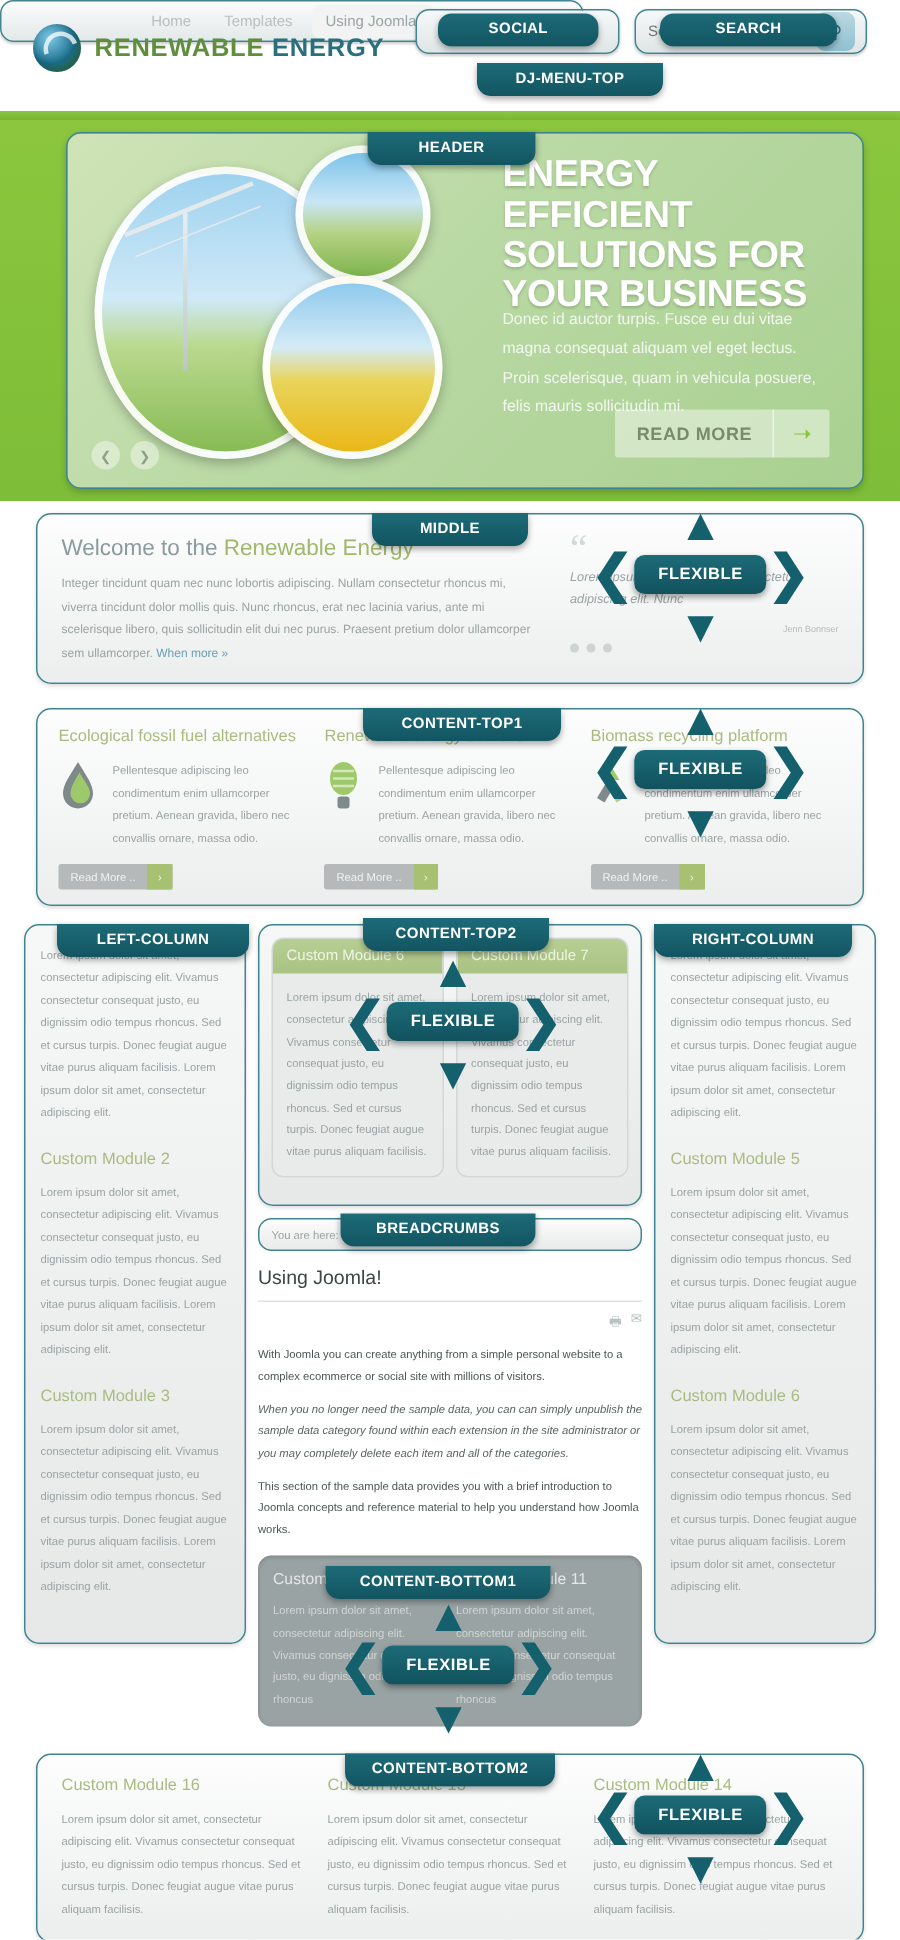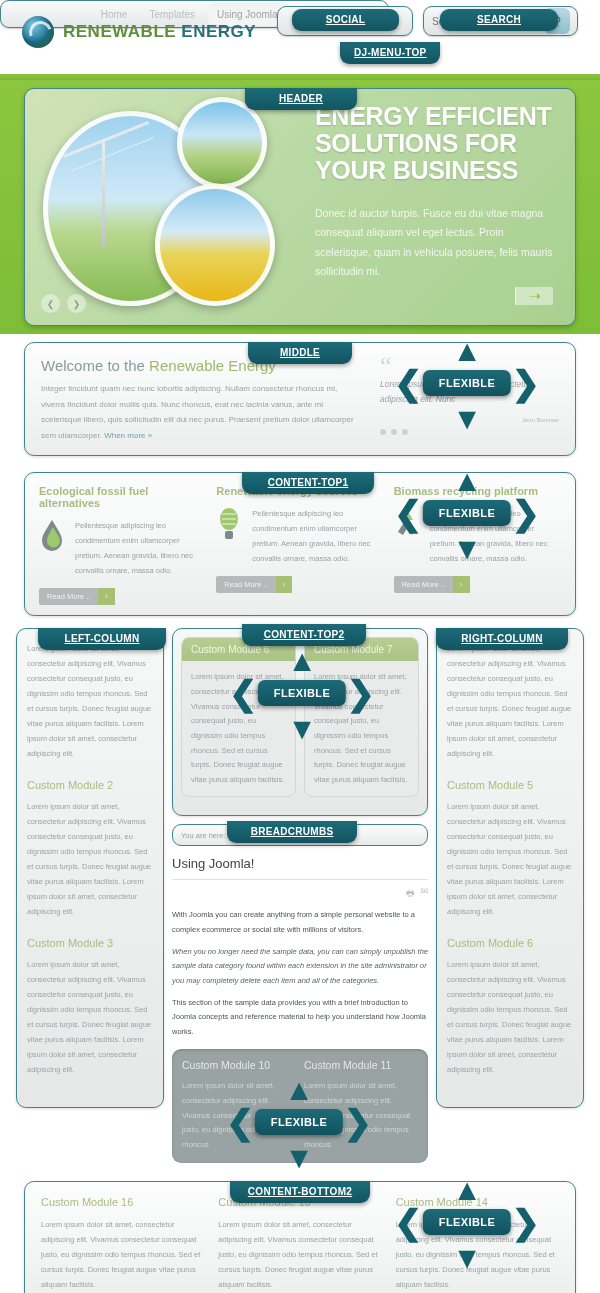--- a/index.html
+++ b/index.html
@@ -18,21 +18,20 @@
     color:#fff;
     font-weight:bold;
     font-size:10px;
     letter-spacing:.3px;
     padding:5px 14px 6px;
     border-radius:0 0 9px 9px;
     box-shadow:0 2px 4px rgba(0,0,0,.35);
     white-space:nowrap;
     z-index:60;
     text-align:center;
-    text-decoration:underline;
   }
   .ov-label.sq{border-radius:9px;}
 
   
   .flex-widget{position:absolute;z-index:65;width:150px;height:86px;}
   .flex-badge{
     position:absolute;left:50%;top:50%;transform:translate(-50%,-50%);
     background:linear-gradient(to bottom,#1d6b78,#11525e);
     color:#fff;font-weight:bold;font-size:11px;letter-spacing:.4px;
     padding:7px 16px;border-radius:7px;
@@ -78,21 +77,21 @@
   .menu-item{font-size:10px;color:#b7bfbf;padding:6px 9px;border-radius:6px;white-space:nowrap;}
   .menu-item.active{background:#f2f4f4;color:#9aa3a3;}
 
   .green-bar{height:6px;background:linear-gradient(to bottom,#8cc63f,#78b634);}
 
   
   .hero-wrap{height:254px;background:linear-gradient(to bottom,#8cc63f 0%,#7dbd37 100%);
     padding:8px 24px;position:relative;}
   .hero{height:238px;border:1px solid #3f8490;border-radius:10px;position:relative;overflow:hidden;
     background:linear-gradient(135deg,#cfe3b7 0%,#b9d9a4 45%,#a9d090 100%);
-    box-shadow:0 2px 5px rgba(0,0,0,.2);}
+    box-shadow:0 2px 5px rgba(0,0,0,.2);margin-left:20px;}
   .circ{position:absolute;border-radius:50%;border:5px solid rgba(255,255,255,.92);
     box-shadow:0 3px 8px rgba(0,0,0,.25);overflow:hidden;}
   .c1{left:18px;top:22px;width:175px;height:195px;
     background:linear-gradient(to bottom,#9fd2ef 0%,#cfe9f7 45%,#b9d98e 62%,#87bb54 100%);}
   .c1:before{content:"";position:absolute;left:54px;top:26px;width:3px;height:105px;
     background:linear-gradient(to bottom,#e8eef0,#bcc6c9);}
   .c1:after{content:"";position:absolute;left:12px;top:22px;width:92px;height:3px;
     background:#e4eaec;transform:rotate(-22deg);box-shadow:0 16px 0 -1px #e4eaec;}
   .c2{left:152px;top:8px;width:90px;height:92px;
     background:linear-gradient(to bottom,#7dc3ea 0%,#c9e6f5 40%,#b5d285 65%,#7fb44e 100%);}
@@ -128,21 +127,21 @@
   .mid-right{width:185px;position:relative;padding-left:6px;}
   .quote-mark{font-size:26px;color:#d2d7d7;line-height:.7;font-family:"Liberation Serif",serif;}
   .quote-txt{font-style:italic;font-size:8.5px;color:#9aa3a3;line-height:1.75;margin-top:2px;}
   .quote-author{font-size:6px;color:#b4bbbb;text-align:right;margin-top:10px;}
   .dots{display:flex;gap:5px;margin-top:6px;}
   .dots i{width:6px;height:6px;border-radius:50%;background:#cdd3d3;}
 
   
   .ct1{display:flex;padding:12px 14px 10px;gap:10px;}
   .ct1 .col{flex:1;}
-  .ct1 h3{font-size:11px;font-weight:bold;color:#a9bc7f;margin-bottom:9px;}
+  .ct1 h3{font-size:11px;font-weight:normal;color:#a9bc7f;margin-bottom:9px;}
   .ct1 .row{display:flex;gap:8px;}
   .ct1 .ico{width:28px;height:40px;flex:none;display:flex;align-items:flex-start;}
   .ct1 p{font-size:7.5px;color:#9aa3a3;line-height:2;}
   .rm{display:inline-flex;margin-top:10px;background:#b5b9b9;border-radius:2px;align-items:center;}
   .rm span{font-size:7.5px;color:#f0f2f2;padding:4px 8px;}
   .rm i{font-style:normal;background:#a7c071;color:#eef3e3;font-size:7.5px;padding:4px 7px;}
 
   
   .zone{display:flex;gap:8px;padding:4px 16px 10px;background:#fff;align-items:flex-start;}
   .colpanel{border:1px solid #3f8490;border-radius:10px;
@@ -204,33 +203,34 @@
     <button class="search-btn">⚲</button>
   </div>
   <div class="ov-label sq" style="left:440px;top:9px;width:118px;">SEARCH</div>
 
   <div id="menu-module">
     <div class="menu-item">Home</div>
     <div class="menu-item">Templates</div>
     <div class="menu-item active">Using Joomla!</div>
     <div class="menu-item">RTL Languages</div>
   </div>
-  <div class="ov-label" style="left:340px;top:42px;width:100px;">DJ-MENU-TOP</div>
+  <div class="ov-label" style="left:318px;top:42px;width:124px;">DJ-MENU-TOP</div>
 </div>
 
 <div class="green-bar"></div>
 
 <div class="hero-wrap">
   <div class="hero">
     <div class="circ c1"></div>
     <div class="circ c2"></div>
     <div class="circ c3"></div>
     <div class="hero-h1">ENERGY EFFICIENT SOLUTIONS FOR YOUR BUSINESS</div>
     <div class="hero-p">Donec id auctor turpis. Fusce eu dui vitae magna consequat aliquam vel eget lectus. Proin scelerisque, quam in vehicula posuere, felis mauris sollicitudin mi.</div>
     <div class="hero-btn">
+      <span>READ MORE</span>
       <i>➝</i>
     </div>
     <div class="hero-nav">
       <b>❮</b>
       <b>❯</b>
     </div>
   </div>
   <div class="ov-label" style="left:245px;top:8px;width:112px;">HEADER</div>
 </div>
 
@@ -392,20 +392,21 @@
       <div class="cb1">
         <div class="m">
           <h4>Custom Module 10</h4>
           <p>Lorem ipsum dolor sit amet, consectetur adipiscing elit. Vivamus consectetur consequat justo, eu dignissim odio tempus rhoncus</p>
         </div>
         <div class="m">
           <h4>Custom Module 11</h4>
           <p>Lorem ipsum dolor sit amet, consectetur adipiscing elit. Vivamus consectetur consequat justo, eu dignissim odio tempus rhoncus</p>
         </div>
       </div>
+      <div class="ov-label" style="left:45px;top:7px;width:150px;">CONTENT-BOTTOM1</div>
       <div class="flex-widget" style="left:52px;top:30px;">
         <div class="ar up">▲</div>
         <div class="ar dn">▼</div>
         <div class="ar lf">❮</div>
         <div class="ar rt">❯</div>
         <div class="flex-badge">FLEXIBLE</div>
       </div>
     </div>
   </div>
 

